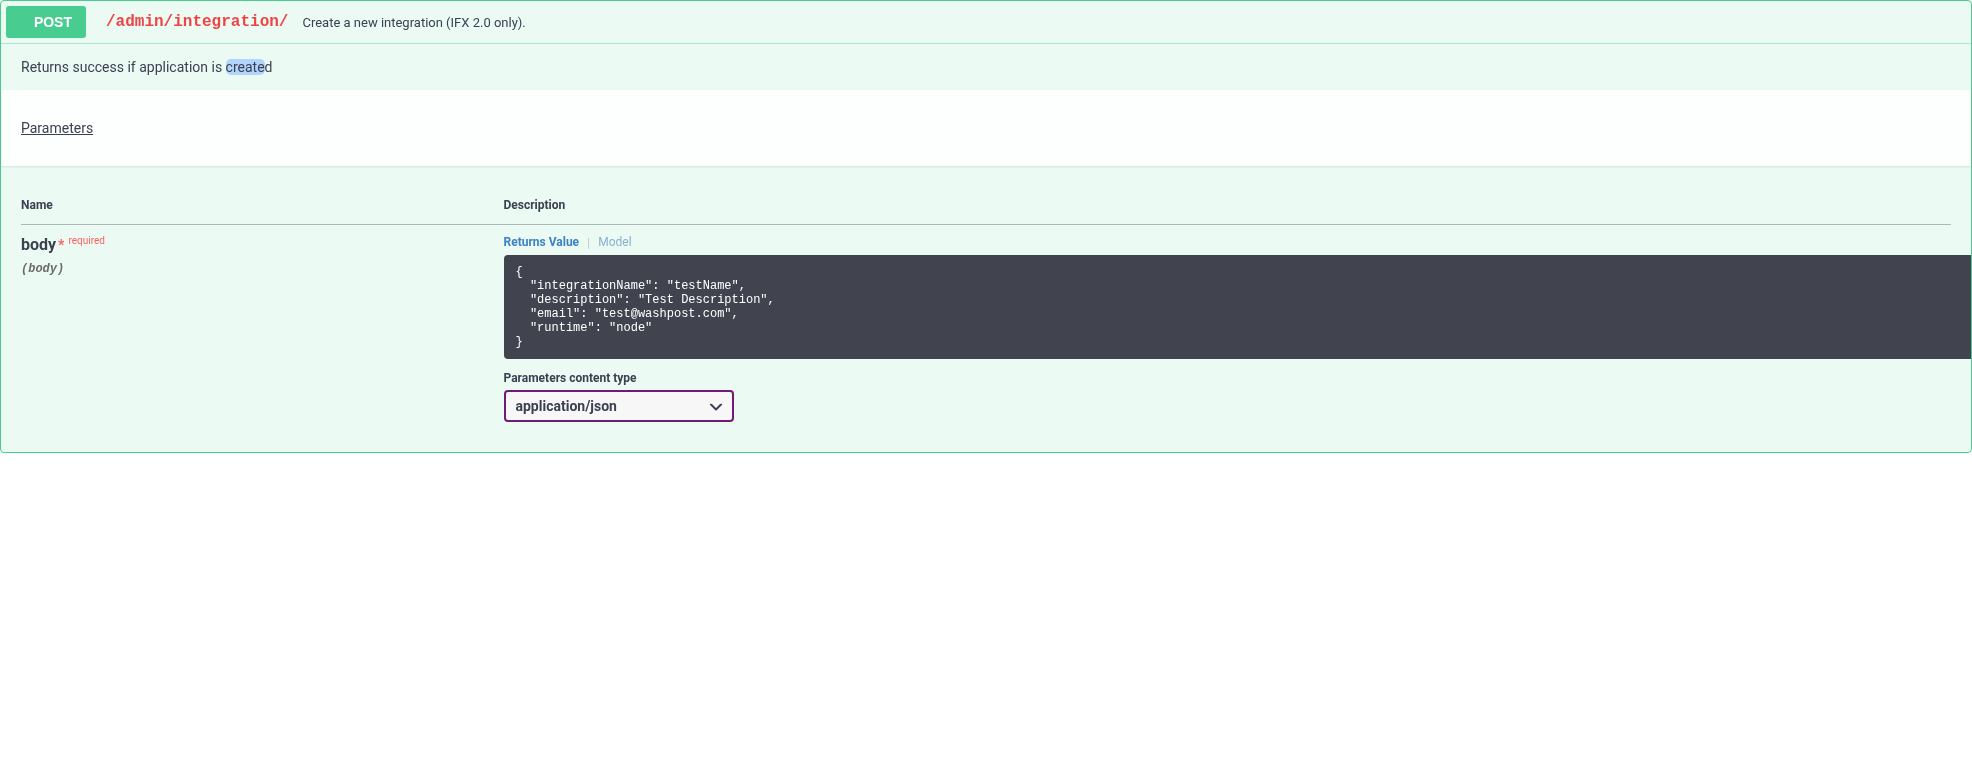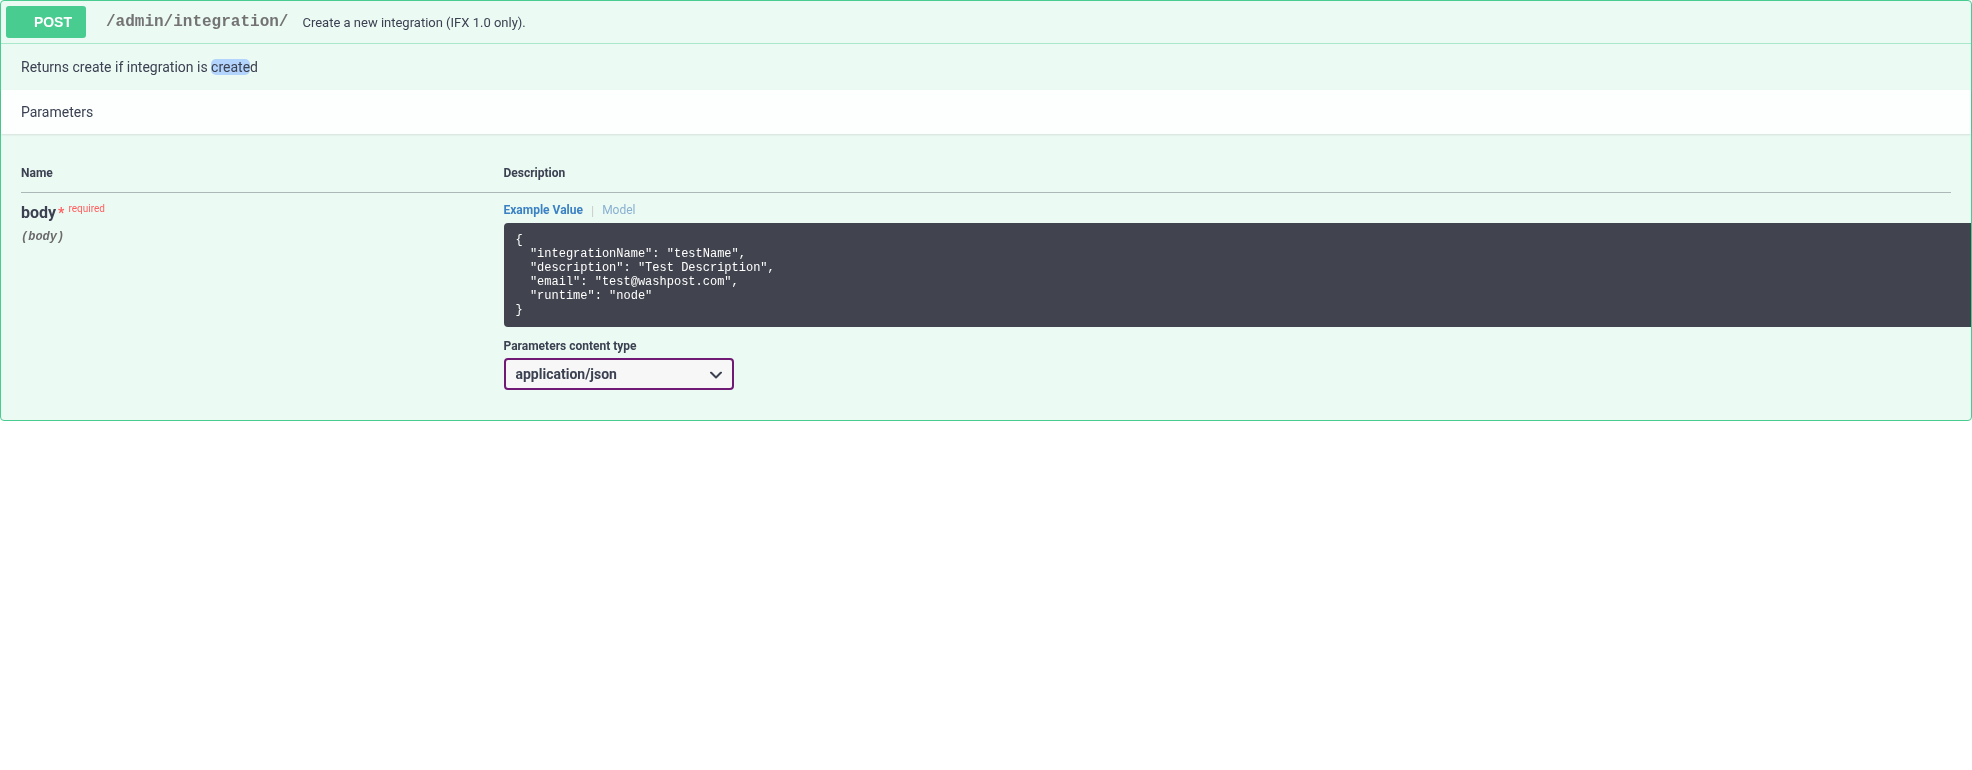--- a/index.html
+++ b/index.html
@@ -33,43 +33,44 @@
       padding: 8px 14px;
       border-radius: 3px;
       min-width: 80px;
       text-align: right;
       font-family: sans-serif;
     }
     .path {
       font-family: "SFMono-Regular", Consolas, "Liberation Mono", Menlo, monospace;
       font-weight: 600;
       font-size: 16px;
-      color: #737373;
+      color: #ef4444;
       margin-left: 10px;
       padding: 0 10px;
     }
     .summary-desc {
       font-size: 13px;
       color: #3b4151;
       padding-left: 4px;
     }
     .opblock-description {
       padding: 15px 20px;
       font-size: 14px;
       color: #3b4151;
       border-bottom: 0;
     }
     .opblock-description .highlight {
       background: #b3d4fc;
       border-radius: 5px;
     }
     .section-header {
       background: rgba(255,255,255,0.85);
-      padding: 14px 20px;
+      padding: 30px 20px;
       box-shadow: 0 1px 2px rgba(0,0,0,0.1);
+      text-decoration: underline;
     }
     .section-header h4 {
       font-size: 14px;
       font-weight: 400;
       color: #3b4151;
     }
     .parameters-container {
       padding: 20px;
     }
     table.parameters {
@@ -184,25 +185,25 @@
     }
   </style>
 </head>
 <body>
 
 <div class="opblock">
 
   <div class="opblock-summary">
     <span class="method-badge">POST</span>
     <span class="path">/admin/integration/</span>
-    <span class="summary-desc">Create a new integration (IFX 1.0 only).</span>
+    <span class="summary-desc">Create a new integration (IFX 2.0 only).</span>
   </div>
 
   <div class="opblock-description">
-    <span>Returns create if integration is </span><span class="highlight">create</span><span>d</span>
+    <span>Returns success if application is </span><span class="highlight">create</span><span>d</span>
   </div>
 
   <div class="section-header">
     <h4>Parameters</h4>
   </div>
 
   <div class="parameters-container">
     <table class="parameters">
       <thead>
         <tr>
@@ -213,21 +214,21 @@
       <tbody>
         <tr>
           <td>
             <div>
               <span class="param-name">body</span><span class="required-star">*</span><span class="required-label">required</span>
             </div>
             <div class="param-in">(body)</div>
           </td>
           <td>
             <div class="model-tabs">
-              <span class="tab active">Example Value</span>
+              <span class="tab active">Returns Value</span>
               <span class="divider">|</span>
               <span class="tab">Model</span>
             </div>
             <pre class="body-example">{
   "integrationName": "testName",
   "description": "Test Description",
   "email": "test@washpost.com",
   "runtime": "node"
 }</pre>
             <div class="content-type-label">Parameters content type</div>

